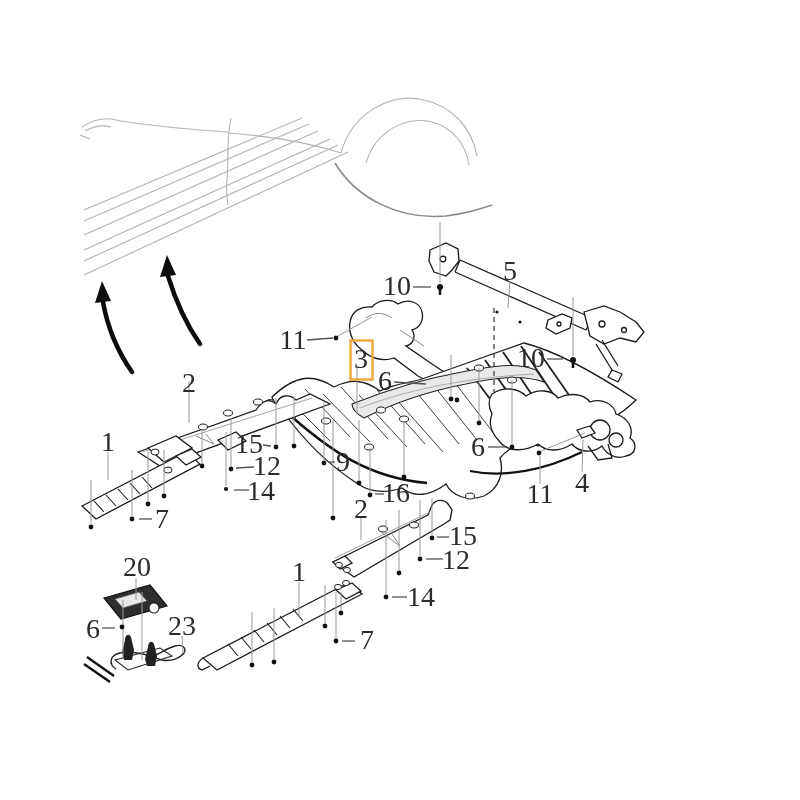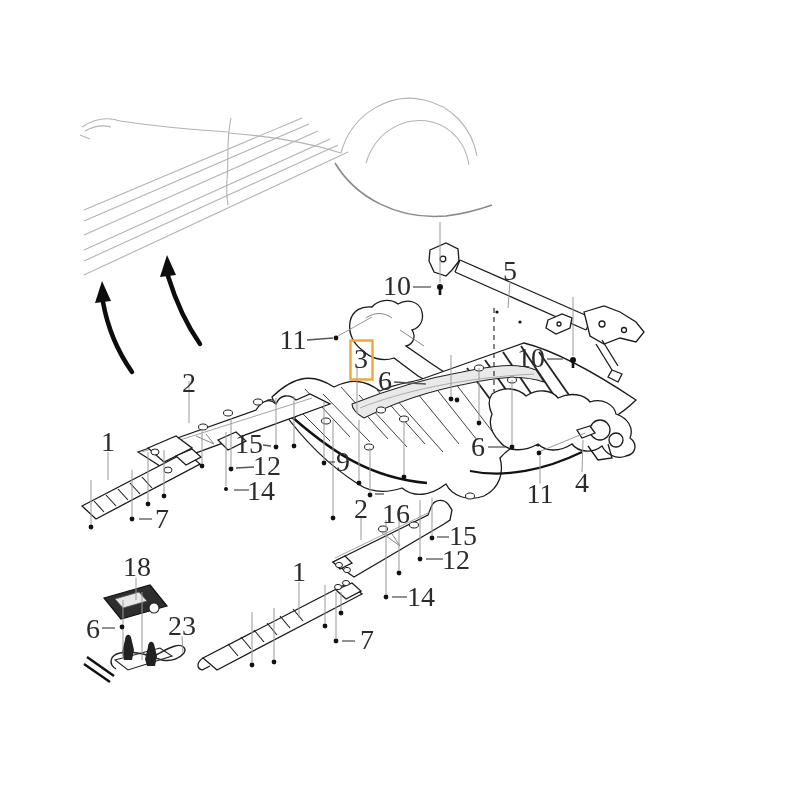--- a/index.html
+++ b/index.html
@@ -306,27 +306,27 @@
   <div class="callout" style="left:361px;top:359px">3</div>
   <div class="callout" style="left:531px;top:358px">10</div>
   <div class="callout" style="left:385px;top:381px">6</div>
   <div class="callout" style="left:189px;top:383px">2</div>
   <div class="callout" style="left:108px;top:442px">1</div>
   <div class="callout" style="left:249px;top:444px">15</div>
   <div class="callout" style="left:267px;top:466px">12</div>
   <div class="callout" style="left:343px;top:462px">9</div>
   <div class="callout" style="left:261px;top:491px">14</div>
   <div class="callout" style="left:162px;top:519px">7</div>
-  <div class="callout" style="left:396px;top:514px">16</div>
+  <div class="callout" style="left:396px;top:493px">16</div>
   <div class="callout" style="left:361px;top:509px">2</div>
   <div class="callout" style="left:478px;top:447px">6</div>
   <div class="callout" style="left:540px;top:494px">11</div>
   <div class="callout" style="left:582px;top:483px">4</div>
   <div class="callout" style="left:463px;top:536px">15</div>
   <div class="callout" style="left:456px;top:560px">12</div>
   <div class="callout" style="left:299px;top:572px">1</div>
   <div class="callout" style="left:421px;top:597px">14</div>
   <div class="callout" style="left:367px;top:640px">7</div>
-  <div class="callout" style="left:137px;top:567px">18</div>
+  <div class="callout" style="left:137px;top:567px">20</div>
   <div class="callout" style="left:93px;top:629px">6</div>
   <div class="callout" style="left:182px;top:626px">23</div>
 
 </div>
 
 </body></html>

